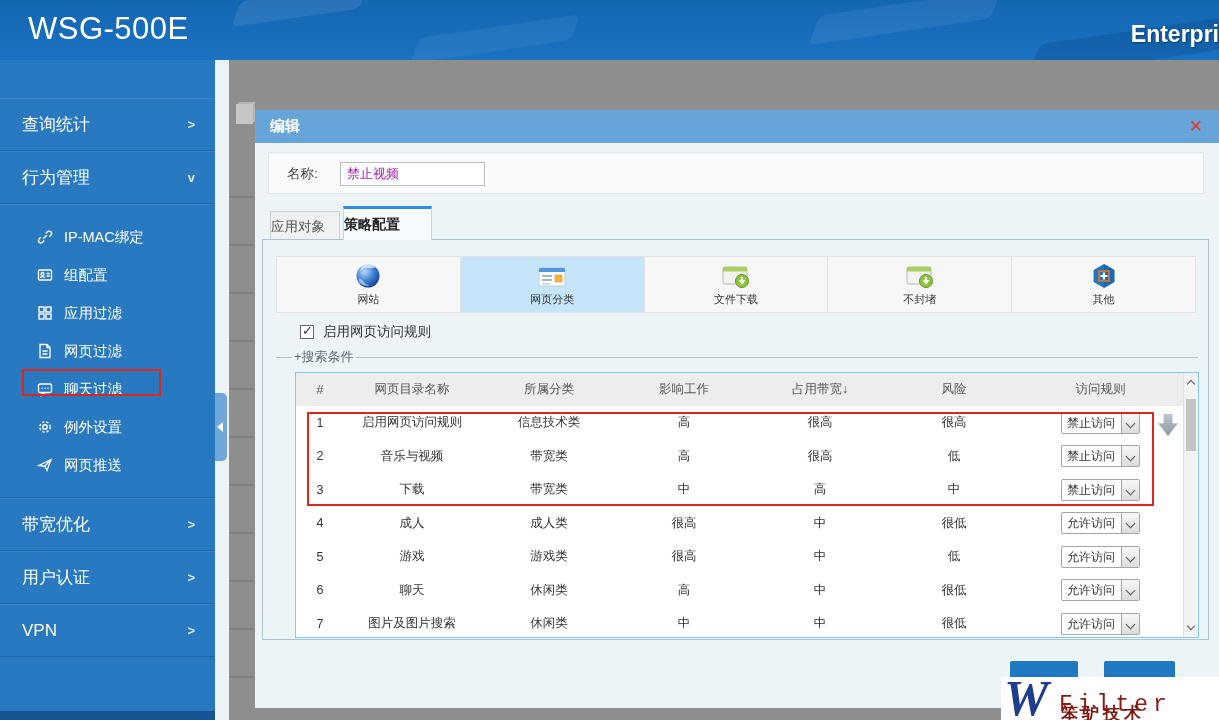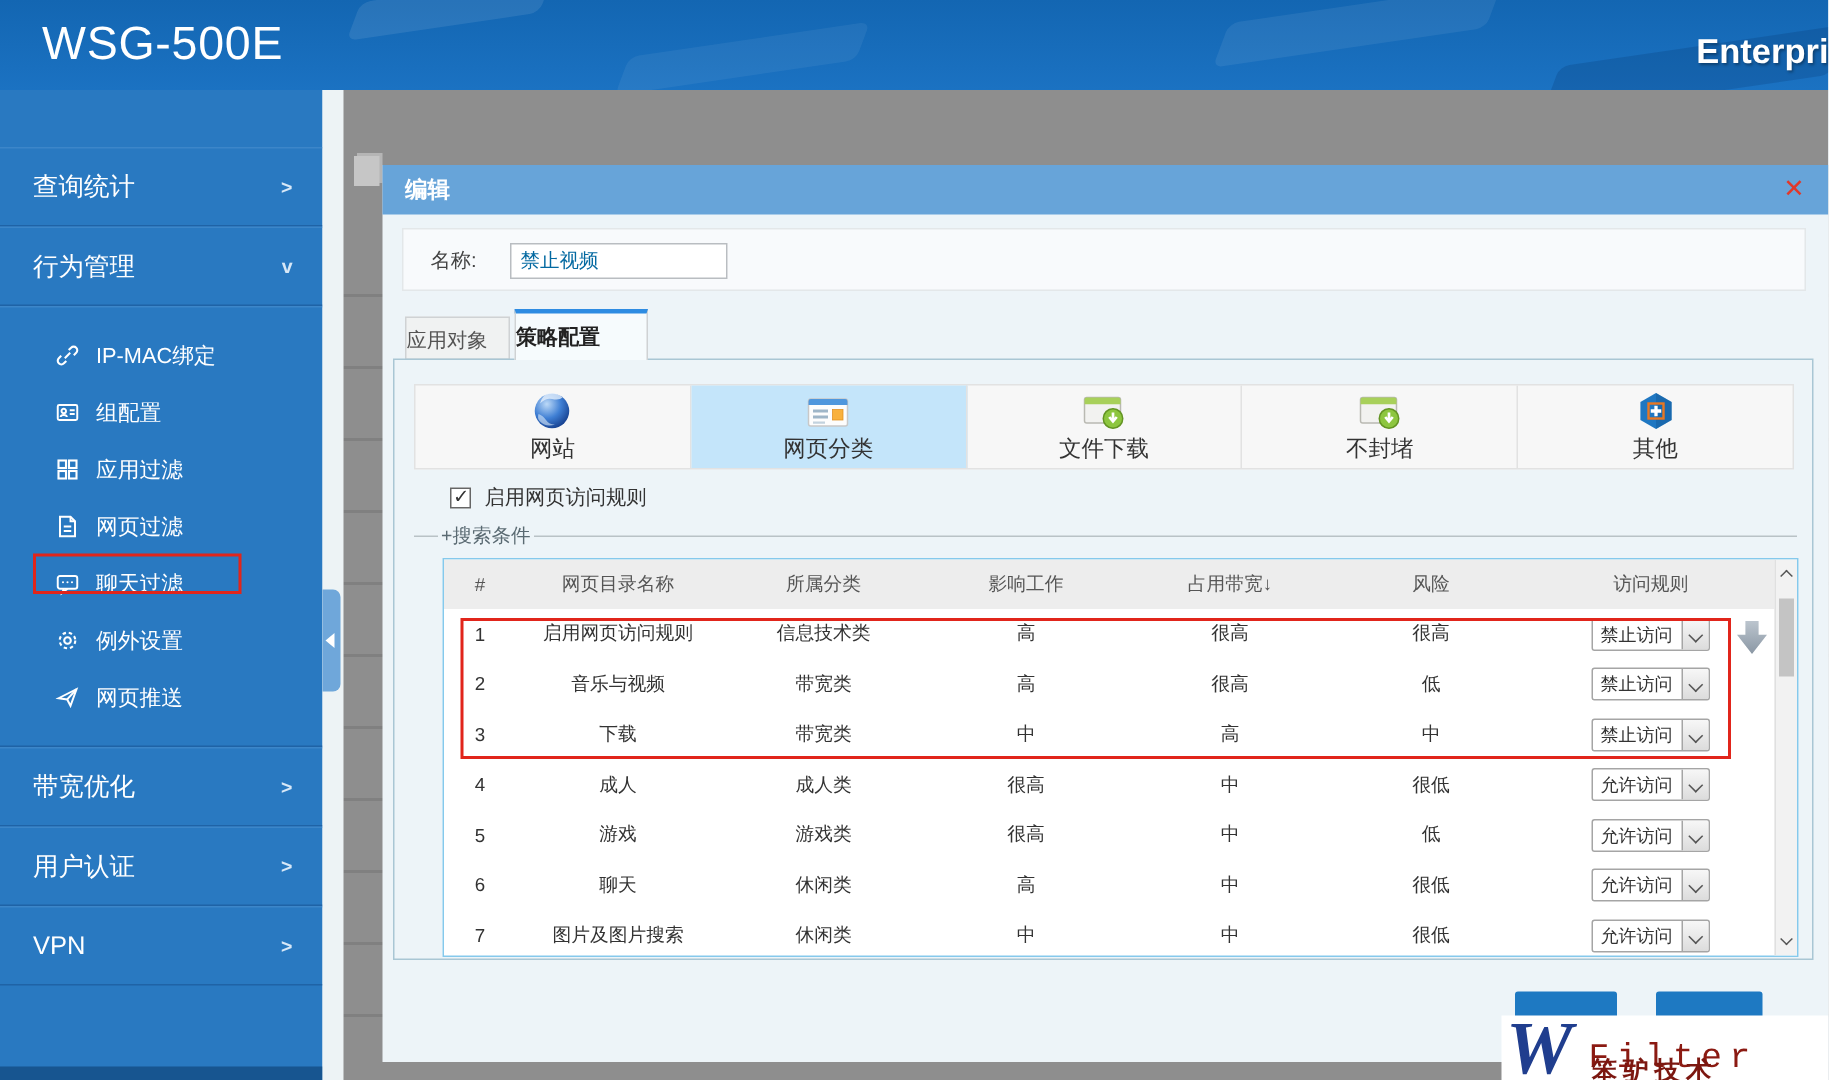--- a/index.html
+++ b/index.html
@@ -49,41 +49,41 @@
   
   .modal { position:absolute; left:255px; top:110px; width:964px; height:598px; background:#edf4f8; }
   .m-titlebar { position:absolute; left:0; top:0; width:100%; height:33px; background:#67a4d9; }
   .m-title { position:absolute; left:15px; top:7px; font-size:15px; font-weight:bold; color:#fff; }
   .m-close { position:absolute; right:16px; top:6px; font-size:17px; font-weight:bold; color:#e2382a; cursor:pointer; }
 
   .name-panel { position:absolute; left:13px; top:42px; width:936px; height:42px;
     background:#f8fafc; border:1px solid #e3e7e9; }
   .name-label { position:absolute; left:18px; top:12px; font-size:13.5px; color:#444; }
   .name-input { position:absolute; left:71px; top:9px; width:145px; height:24px;
-    border:1px solid #b9bdc1; background:#fff; font-size:13px; color:#0369a1; padding:0 6px;
+    border:1px solid #b9bdc1; background:#fff; font-size:13px; color:#a21caf; padding:0 6px;
     font-family:"Liberation Sans","DejaVu Sans",sans-serif; }
 
   .m-tabs { position:absolute; left:15px; top:96px; height:34px; display:flex; align-items:flex-end; }
   .m-tab { cursor:pointer; }
   .m-tab.inactive { width:70px; height:29px; line-height:29px; background:#f0f2f2;
     border:1px solid #cfd2d4; font-size:13.5px; color:#555; }
   .m-tab.active { width:89px; height:34px; line-height:30px; background:#f6fbfd;
     border:1px solid #cfd2d4; border-bottom:none; border-top:3px solid #2e8ce2;
     font-size:14px; font-weight:bold; color:#222; margin-left:3px; position:relative; z-index:2; }
 
   .tab-panel { position:absolute; left:7px; top:129px; width:947px; height:401px;
     border:1px solid #a9c6d4; }
 
   .cat-strip { position:absolute; left:21px; top:146px; width:920px; height:57px;
     display:flex; border:1px solid #e2e2e2; background:#f7f7f7; }
   .cat-cell { flex:1; border-right:1px solid #e2e2e2; display:flex; flex-direction:column;
     align-items:center; justify-content:center; gap:3px; cursor:pointer; }
   .cat-cell:last-child { border-right:none; }
   .cat-cell.selected { background:#c4e5fa; }
-  .cat-label { font-size:15px; color:#333;text-align:center; }
+  .cat-label { font-size:11px; color:#333;text-align:center; }
 
   .enable-row { position:absolute; left:45px; top:213px; display:flex; align-items:center; }
   .cb { width:14px; height:14px; border:1.5px solid #666; background:#fff; position:relative; margin-right:9px; cursor:pointer; }
   .cb::after { content:"✓"; position:absolute; left:1px; top:-3px; font-size:13px; color:#333; }
   .enable-label { font-size:13.5px; color:#333; }
 
   .legend-row { position:absolute; left:21px; top:238px; width:922px; display:flex; align-items:center; }
   .legend-row .dash { width:16px; height:1px; background:#b9c2c6; }
   .legend-row .fill { flex:1; height:1px; background:#b9c2c6; }
   .legend-text { font-size:13px; color:#5a6a72; padding:0 2px; }

